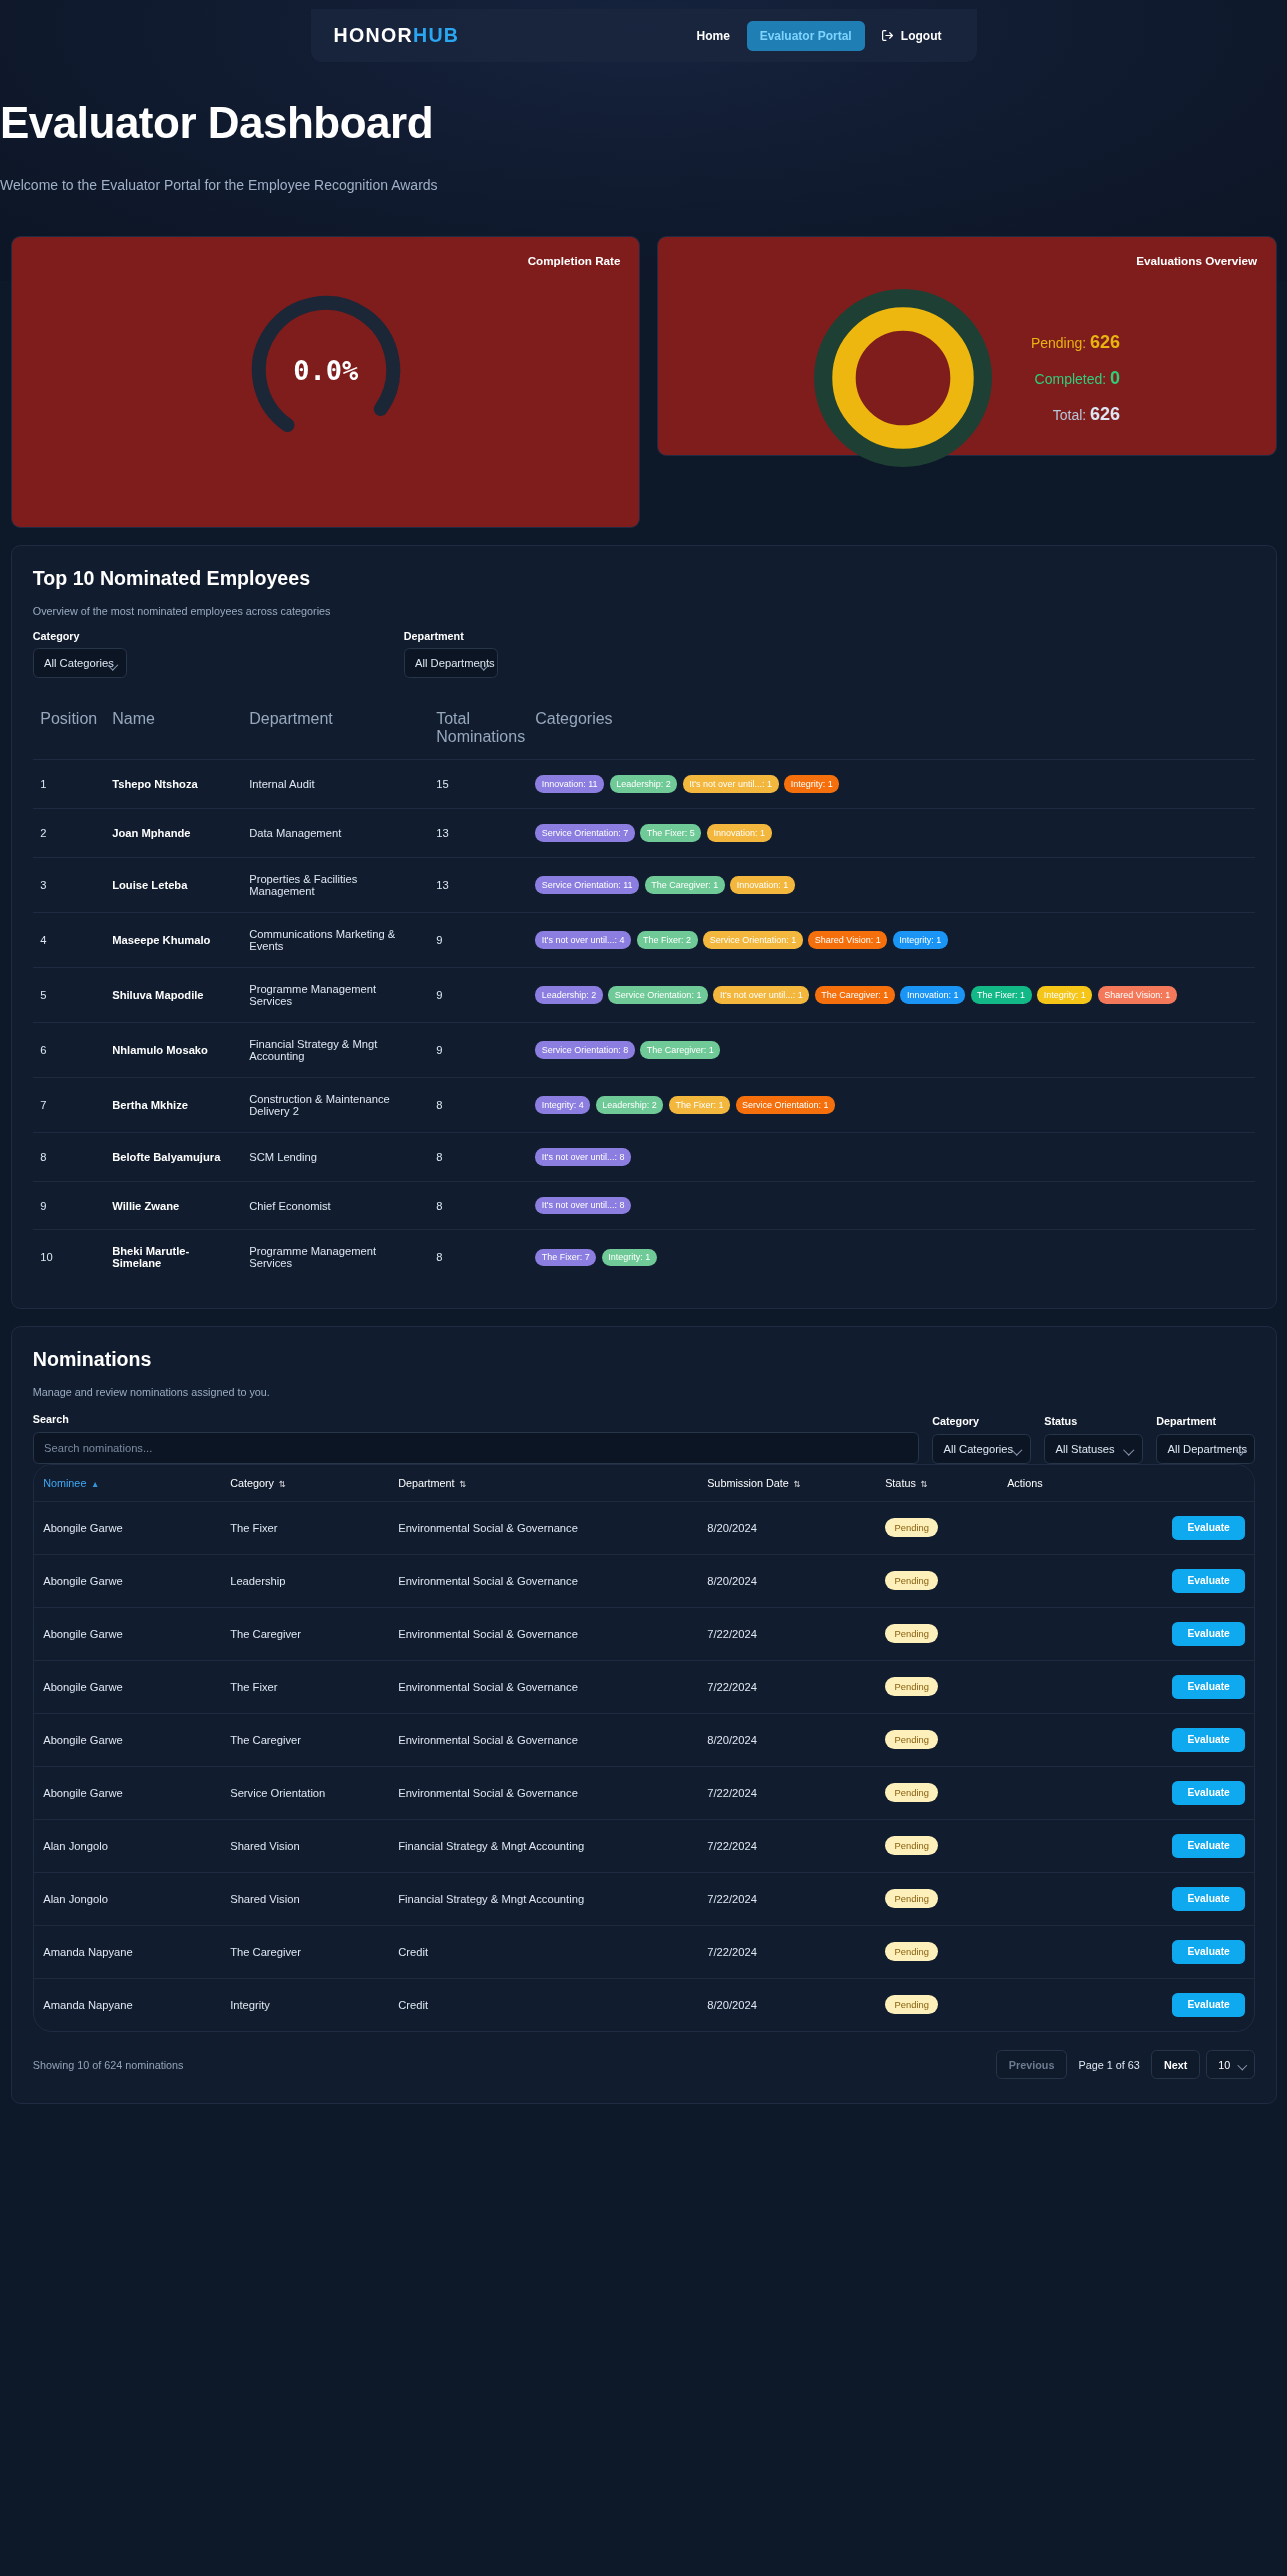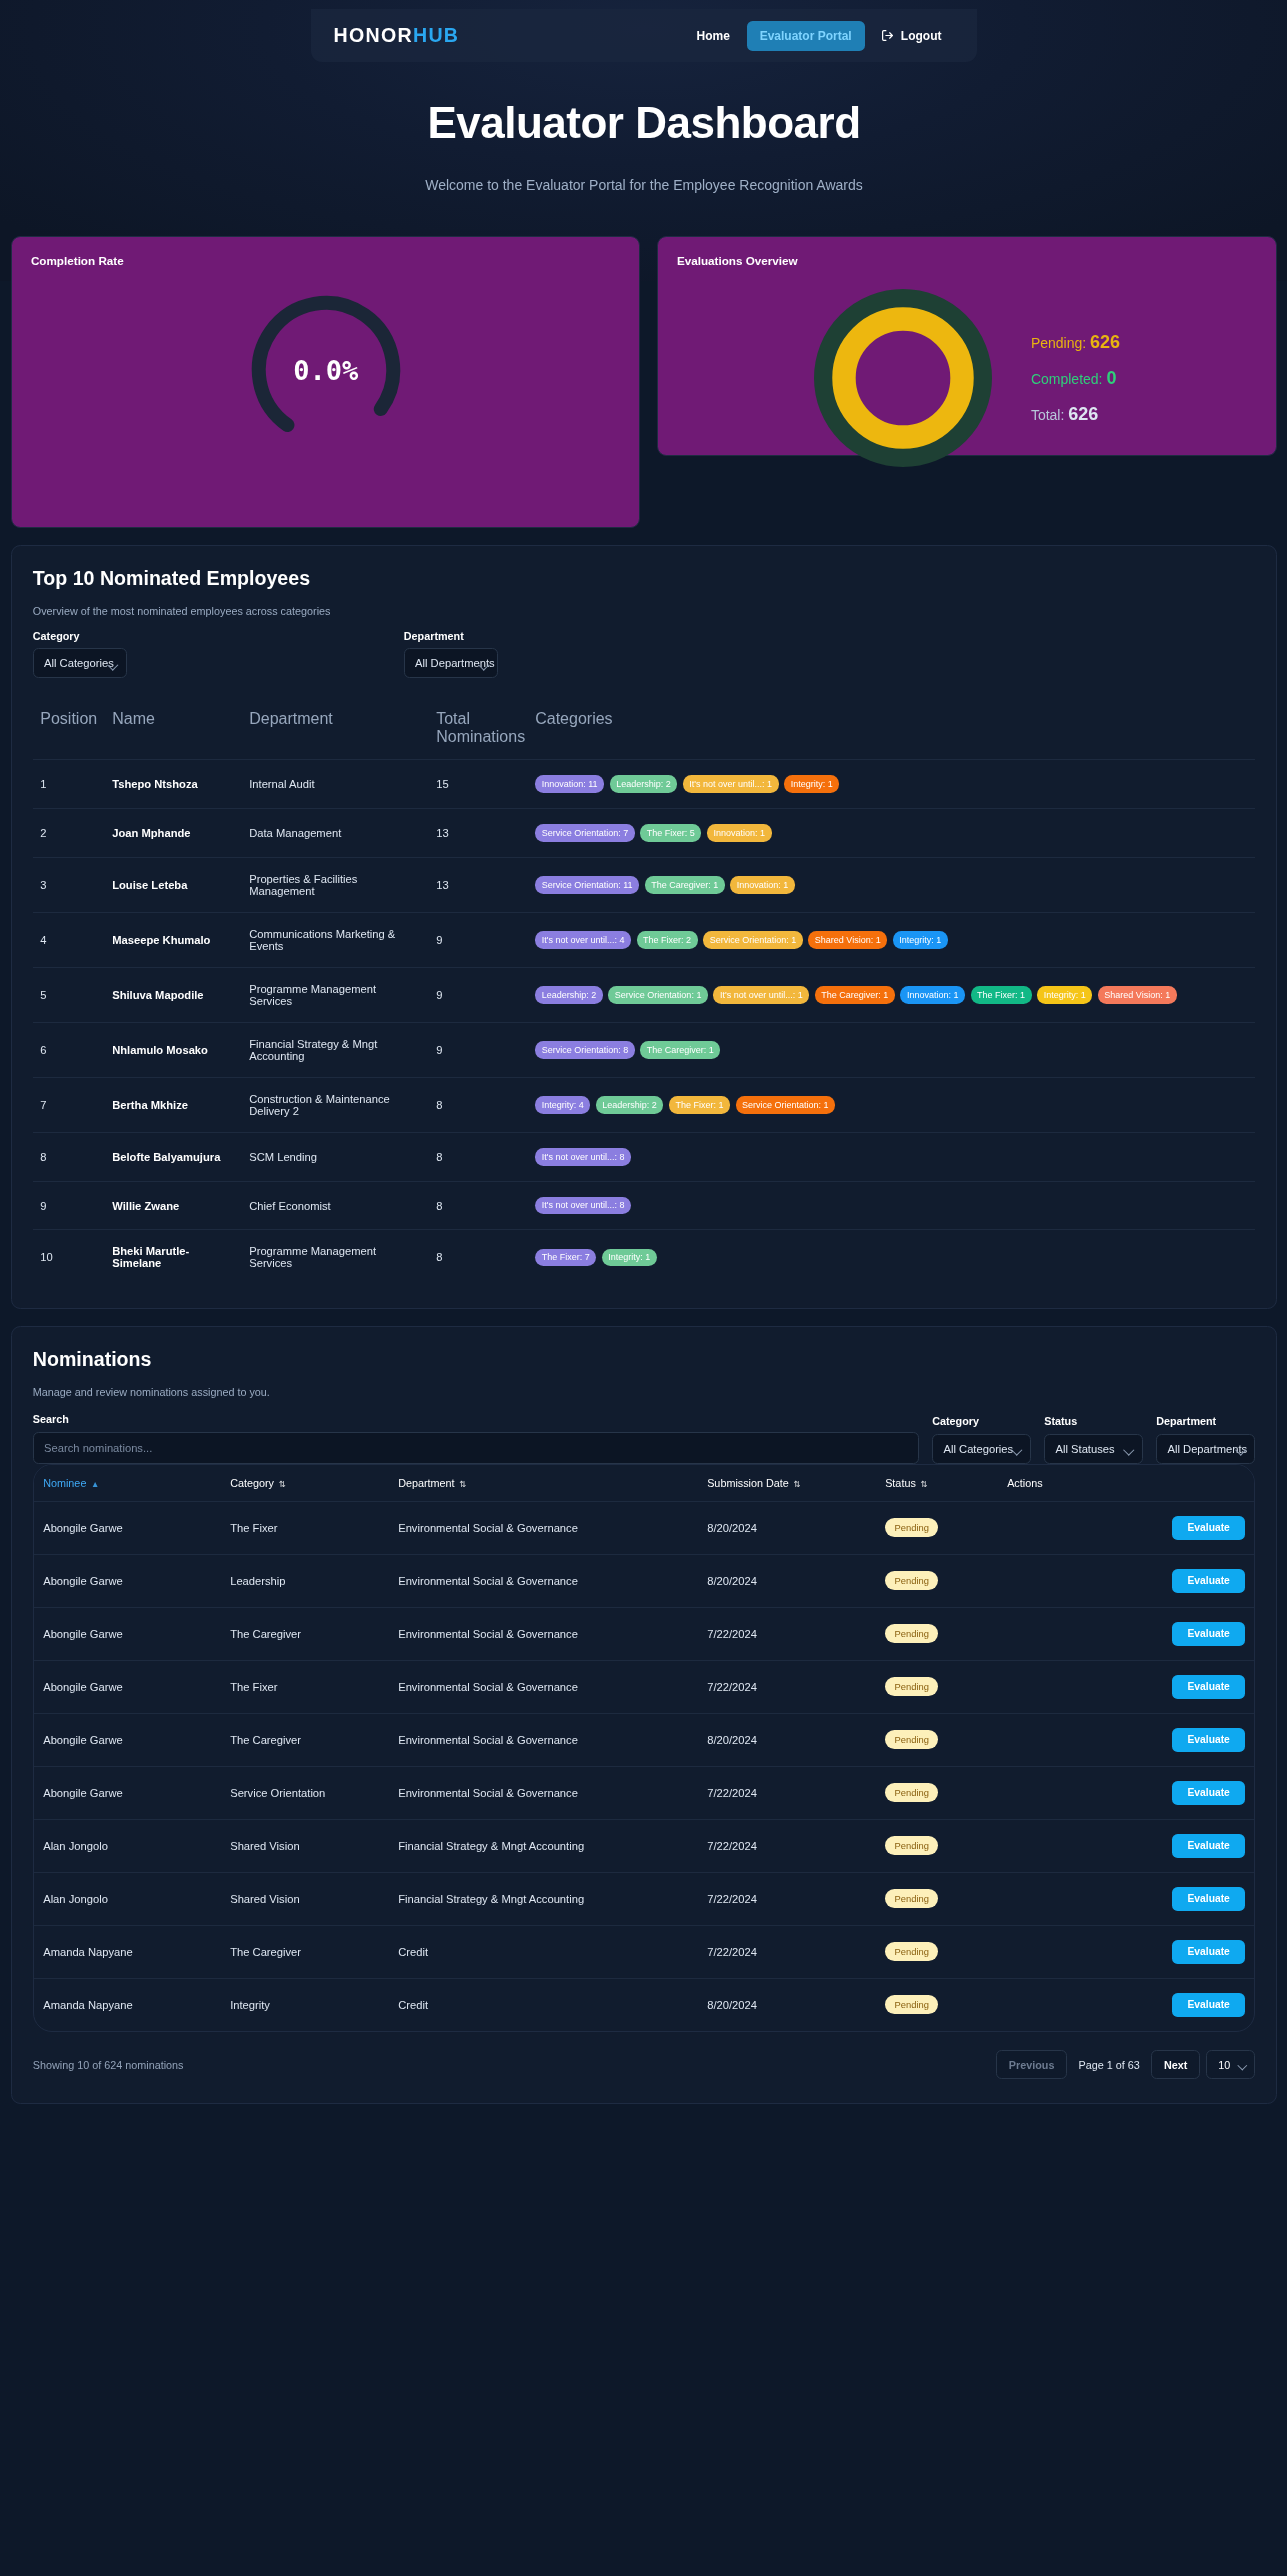--- a/index.html
+++ b/index.html
@@ -67,21 +67,20 @@
   }
   .nav-link.active {
     background: #1f7fb5;
     color: #7fd4ff;
   }
   .nav-link.logout { display: flex; align-items: center; gap: 6.5px; }
   .logout-ico { display: inline-block; width: 13px; height: 13px; }
 
   
   .hero {
-    text-align: center;
     padding-top: 36px;
   }
   .hero h1 {
     font-size: 44px;
     font-weight: bold;
     letter-spacing: -0.5px;
     color: #ffffff;
   }
   .hero p {
     margin-top: 29px;
@@ -89,23 +88,24 @@
     color: #9fb0c7;
   }
 
   
   .row-cards {
     display: flex;
     gap: 17px;
     margin: 43px 11.2px 0 11.2px;
   }
   .card {
-    background: #701a75;
+    background: #7f1d1d;
     border: 0.9px solid #1e2b42;
     border-radius: 9.4px;
+    text-align: right;
   }
   .card-a { flex: 0 0 629px; height: 292px; padding: 17px 18.7px; position: relative; }
   .card-b { flex: 1; height: 220px; padding: 17px 18.7px; position: relative; }
   .card-title {
     font-size: 11.7px;
     font-weight: bold;
     color: #ffffff;
   }
 
   

